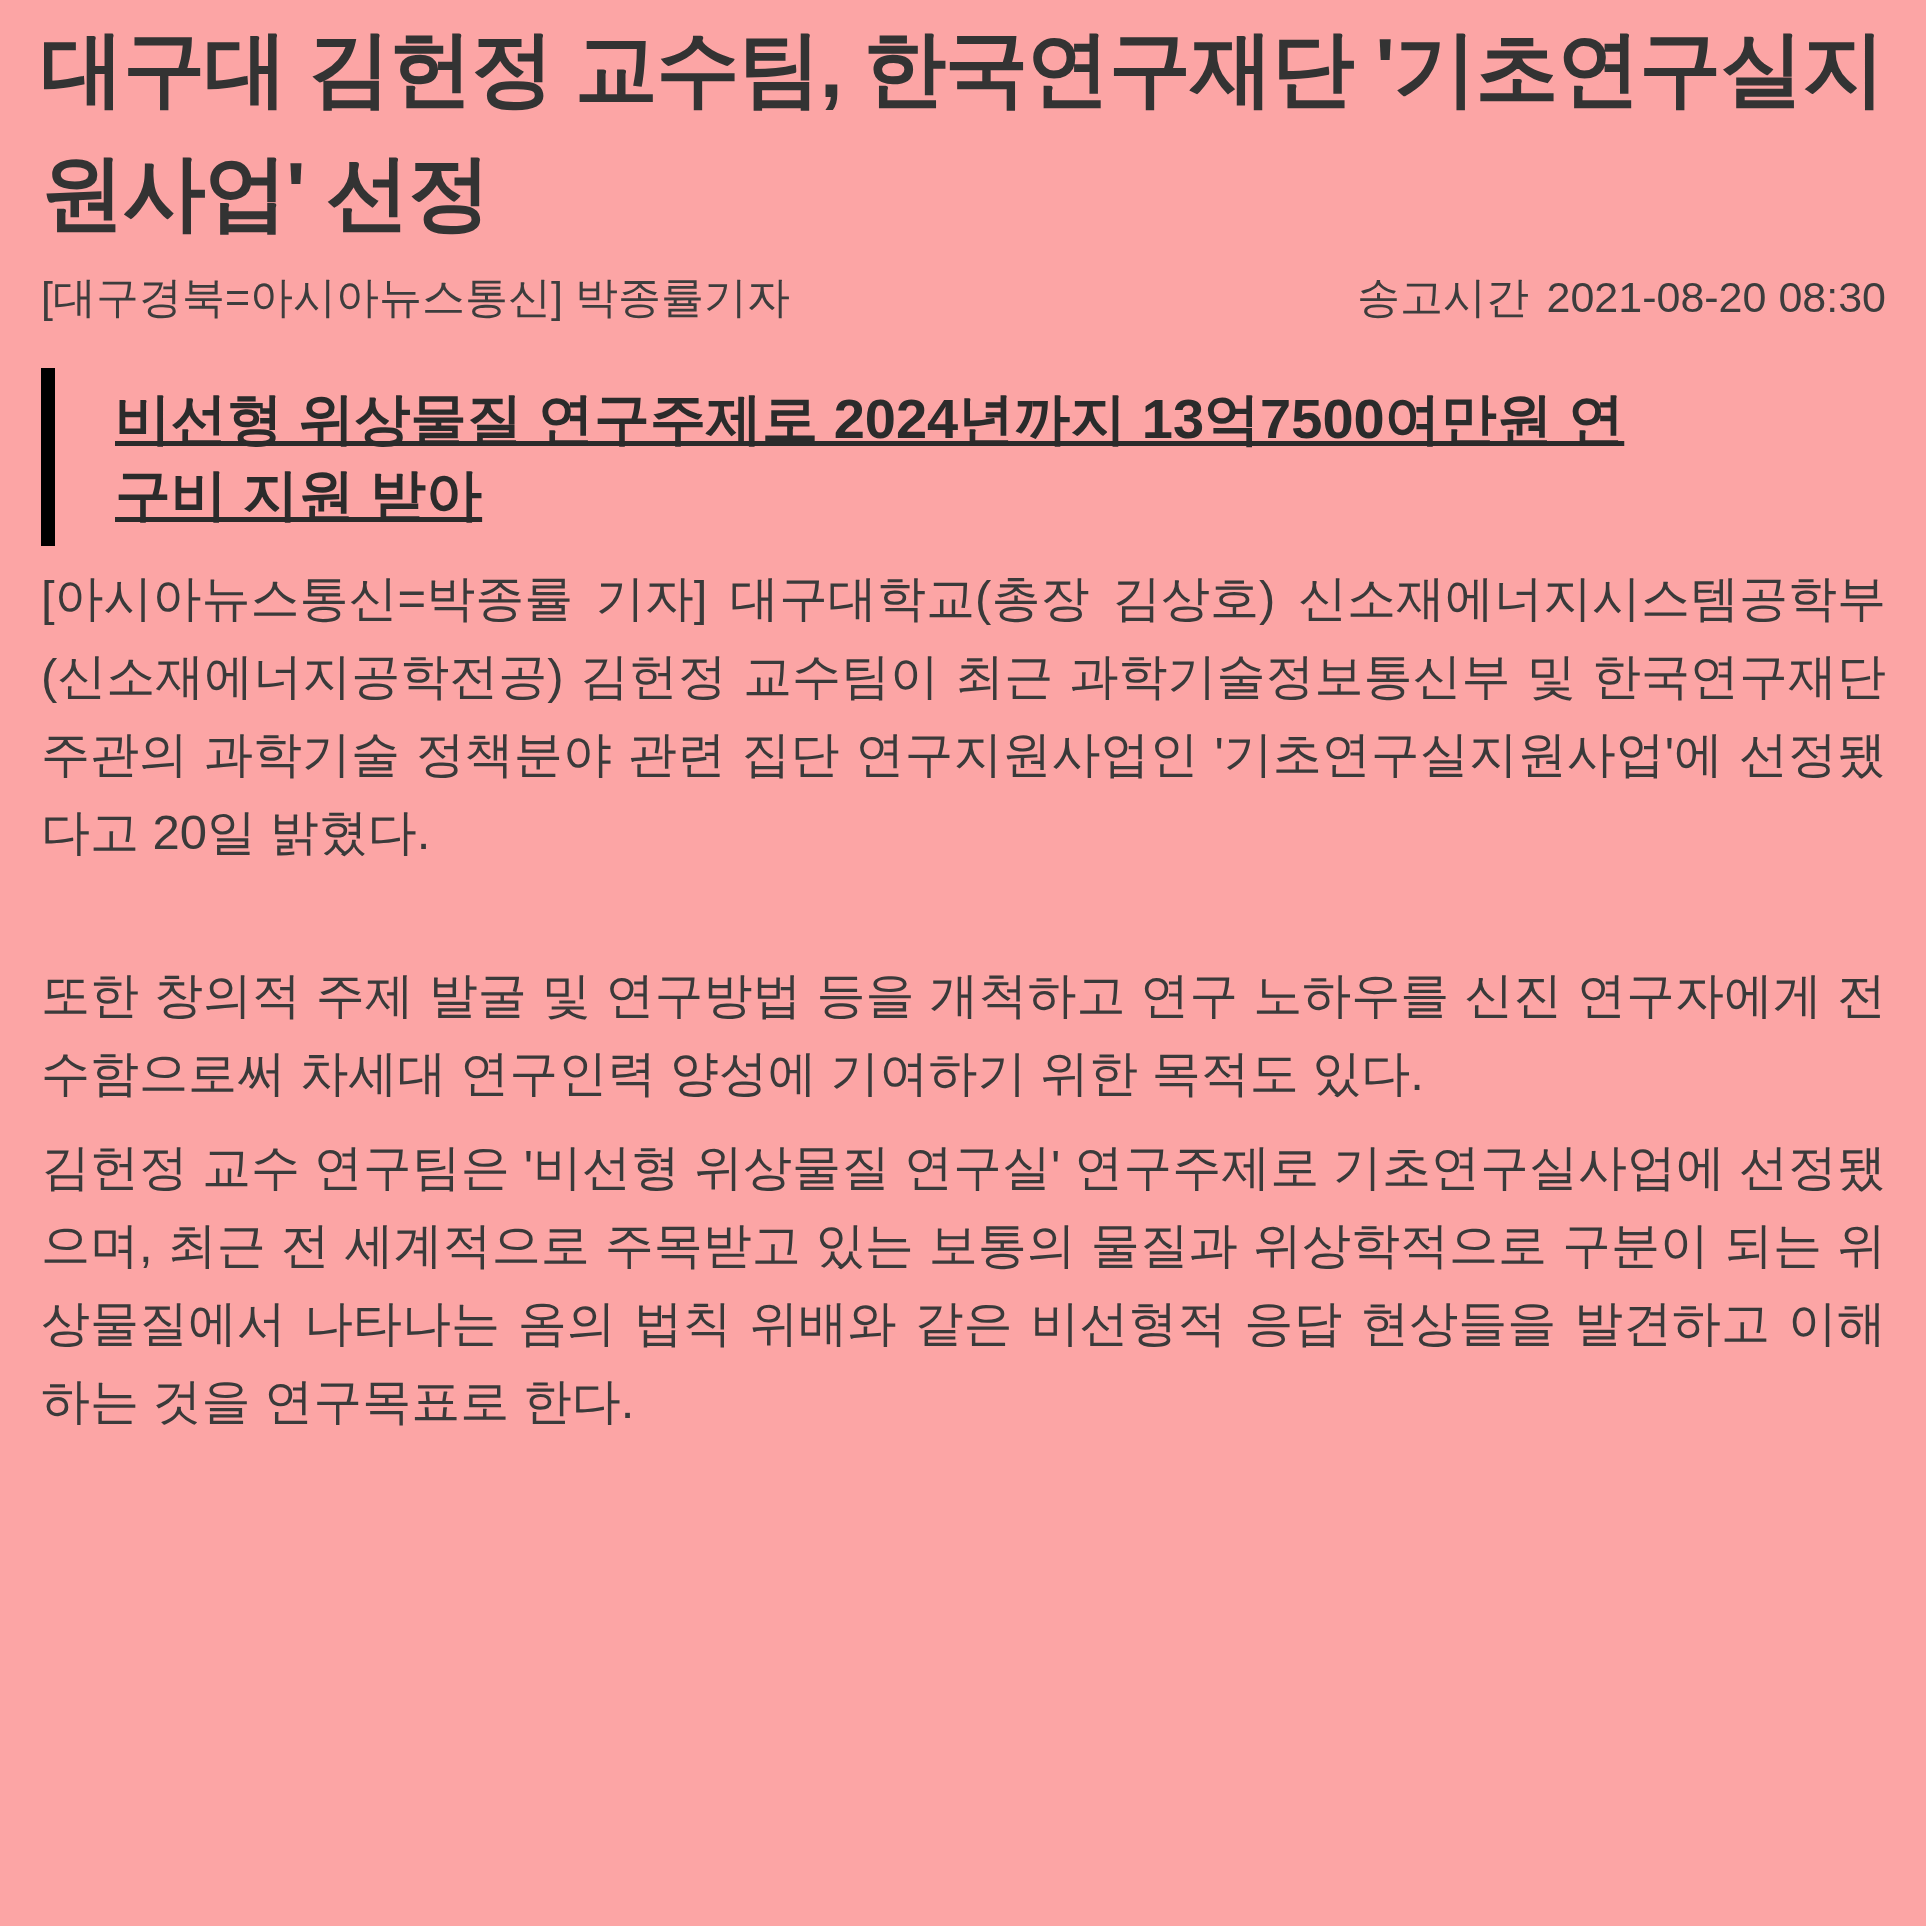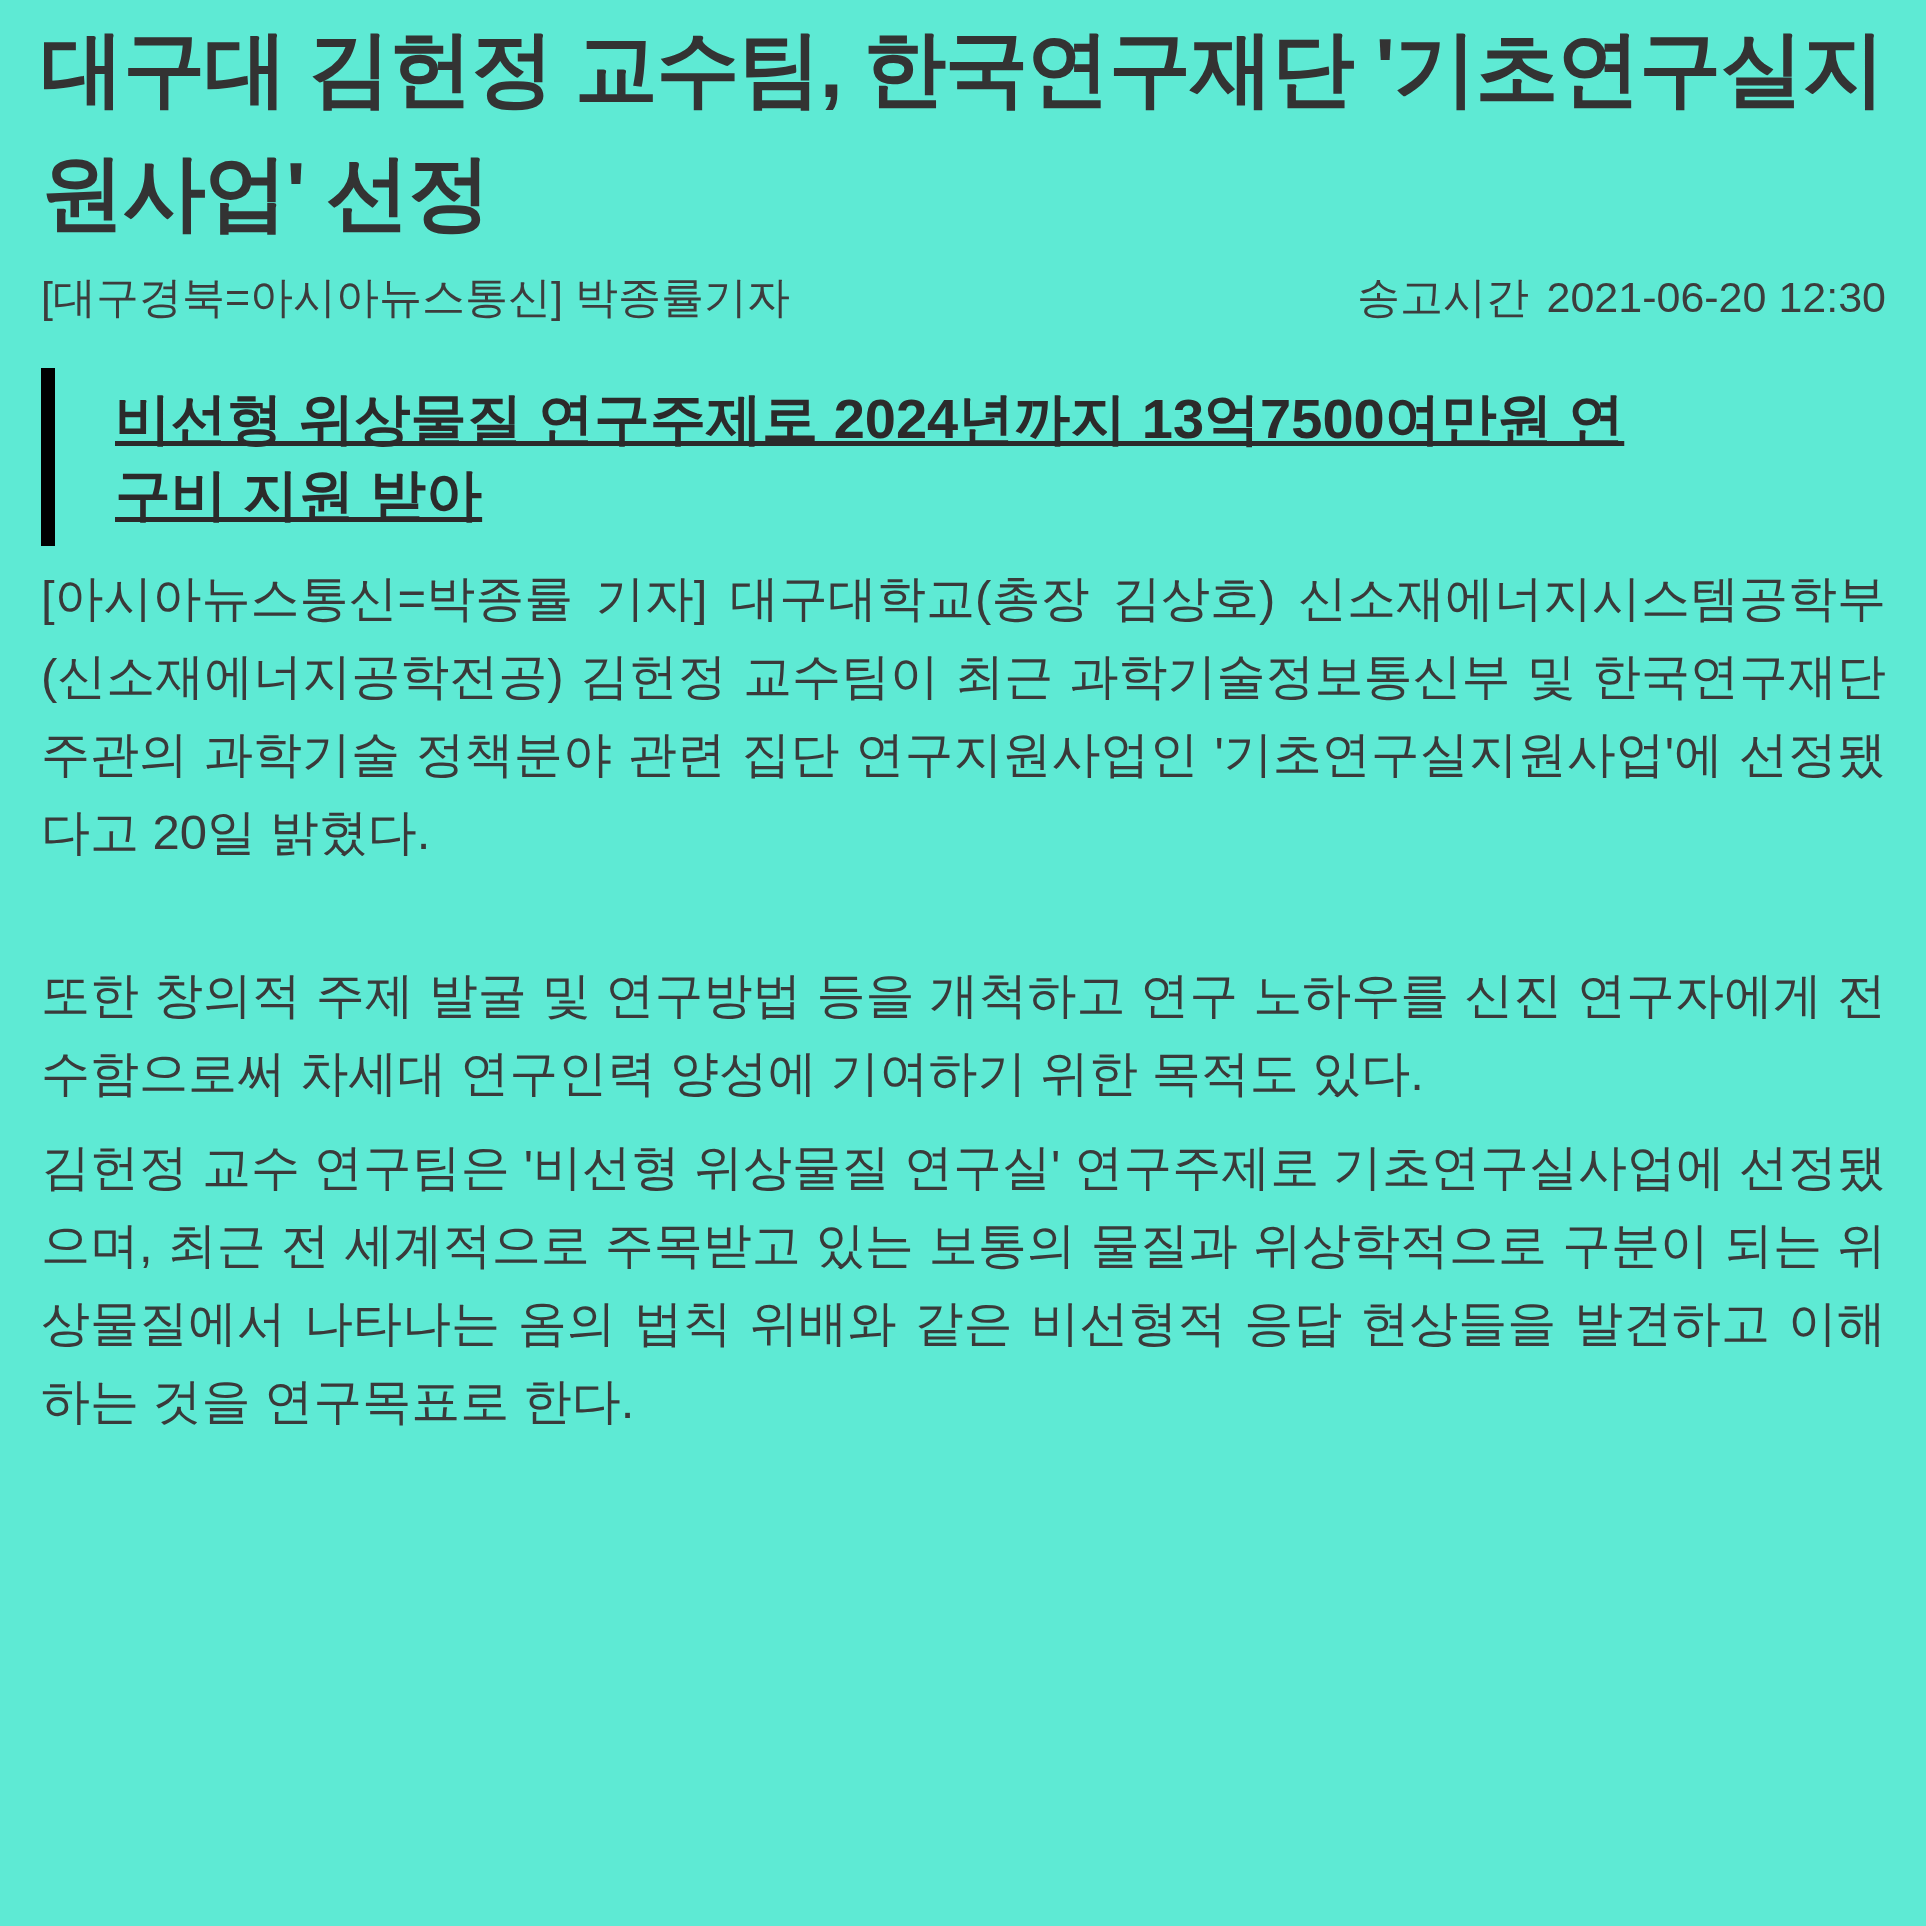--- a/index.html
+++ b/index.html
@@ -4,21 +4,21 @@
 <style>
   html, body {
     margin: 0;
     padding: 0;
     background: #ffffff;
   }
   .page {
     position: relative;
     width: 1926px;
     height: 1926px;
-    background: #5eead4;
+    background: #fca5a5;
     box-sizing: border-box;
     padding: 0 40px 0 41px;
     overflow: hidden;
     font-family: "Liberation Sans", "DejaVu Sans", sans-serif;
   }
   .title {
     margin: 6.7px 0 0 0;
     padding: 0;
     font-size: 83px;
     font-weight: 700;
@@ -73,21 +73,21 @@
 </head>
 <body>
 
 <div class="page">
 
   <h1 class="title">대구대 김헌정 교수팀, 한국연구재단 '기초연구실지원사업' 선정</h1>
 
   <div class="byline-row">
     <span class="byline">[대구경북=아시아뉴스통신] 박종률기자</span>
     <span class="publish-info">
-      <span>송고시간</span><span class="pub-time">2021-06-20 12:30</span>
+      <span>송고시간</span><span class="pub-time">2021-08-20 08:30</span>
     </span>
   </div>
 
   <blockquote class="subhead">
     <span>비선형 위상물질 연구주제로 2024년까지 13억7500여만원 연구비 지원 받아</span>
   </blockquote>
 
   <div class="article-body">
       <p>[아시아뉴스통신=박종률 기자] 대구대학교(총장 김상호) 신소재에너지시스템공학부(신소재에너지공학전공) 김헌정 교수팀이 최근 과학기술정보통신부 및 한국연구재단 주관의 과학기술 정책분야 관련 집단 연구지원사업인 '기초연구실지원사업'에 선정됐다고 20일 밝혔다.</p>
       <p class="tight">또한 창의적 주제 발굴 및 연구방법 등을 개척하고 연구 노하우를 신진 연구자에게 전수함으로써 차세대 연구인력 양성에 기여하기 위한 목적도 있다.</p>

